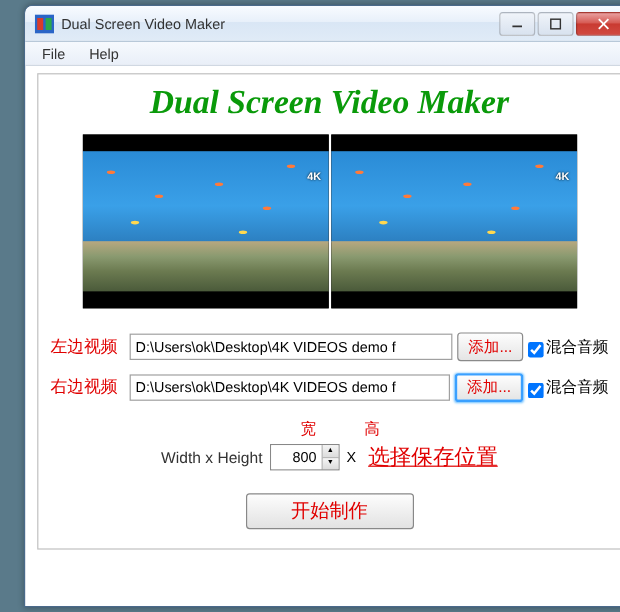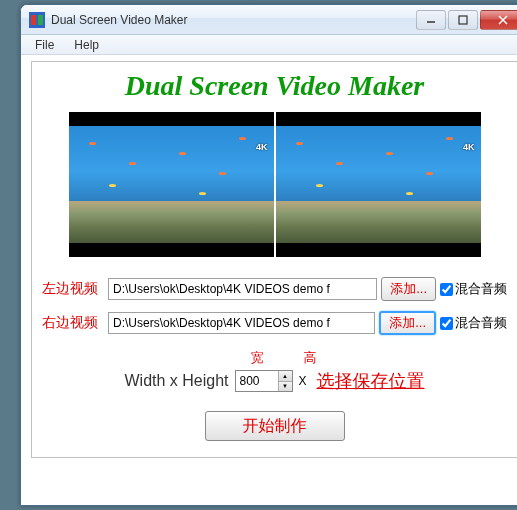--- a/index.html
+++ b/index.html
@@ -151,21 +151,21 @@
     font-size: 13px;
     font-family: inherit;
     display: inline-flex;
     align-items: center;
   }
   .btn.highlight {
     border: 2px solid #3aa0ff;
     box-shadow: 0 0 2px #6bbfff;
   }
   .chk-wrap {
-    display: flex; align-items: center; gap: 2px;
+    display: flex; align-items: flex-end; gap: 2px;
     font-size: 13px;
   }
   .chk-wrap input { margin:0; }
 
   .dims {
     margin-top: 14px;
     text-align: center;
   }
   .dims-headers {
     display: inline-flex;
@@ -174,30 +174,30 @@
     color: #e00000;
     font-size: 13px;
     margin-bottom: 2px;
   }
   .dims-row {
     display: flex;
     align-items: center;
     justify-content: center;
     gap: 6px;
   }
-  .dims-label { font-size: 16px; color: #333; }
+  .dims-label { font-size: 13px; color: #333; }
   .spin {
     display: inline-flex;
     align-items: stretch;
     border: 1px solid #888;
     height: 22px;
     background:#fff;
   }
   .spin input {
-    width: 42px; border: none; text-align: left; padding: 0 4px; font-size:12px;
+    width: 42px; border: none; text-align: right; padding: 0 4px; font-size:12px;
   }
   .spin-btns {
     display:flex; flex-direction:column; width:14px;
     border-left:1px solid #aaa;
   }
   .spin-btns div {
     flex:1; display:flex; align-items:center; justify-content:center;
     font-size:6px; background:linear-gradient(to bottom,#f4f4f4,#dcdcdc);
     cursor:pointer;
   }

